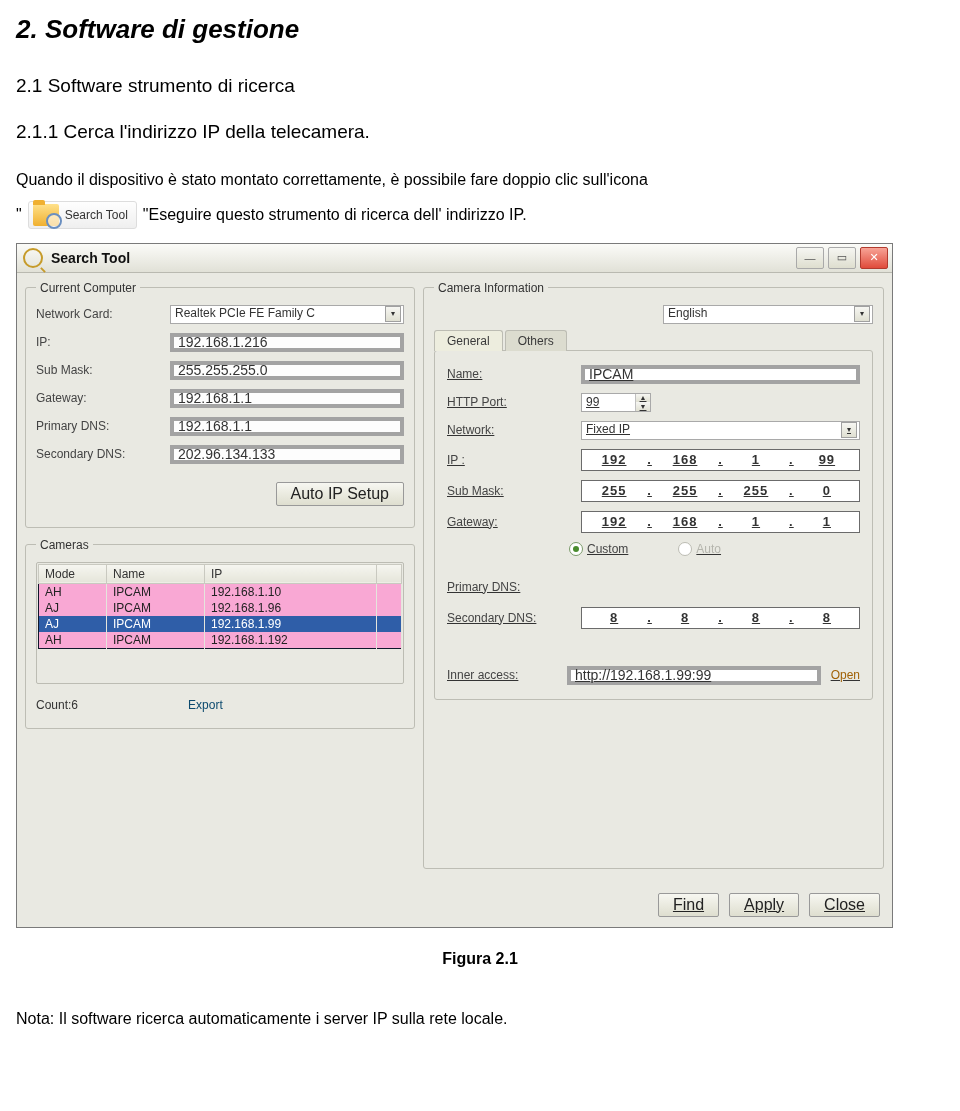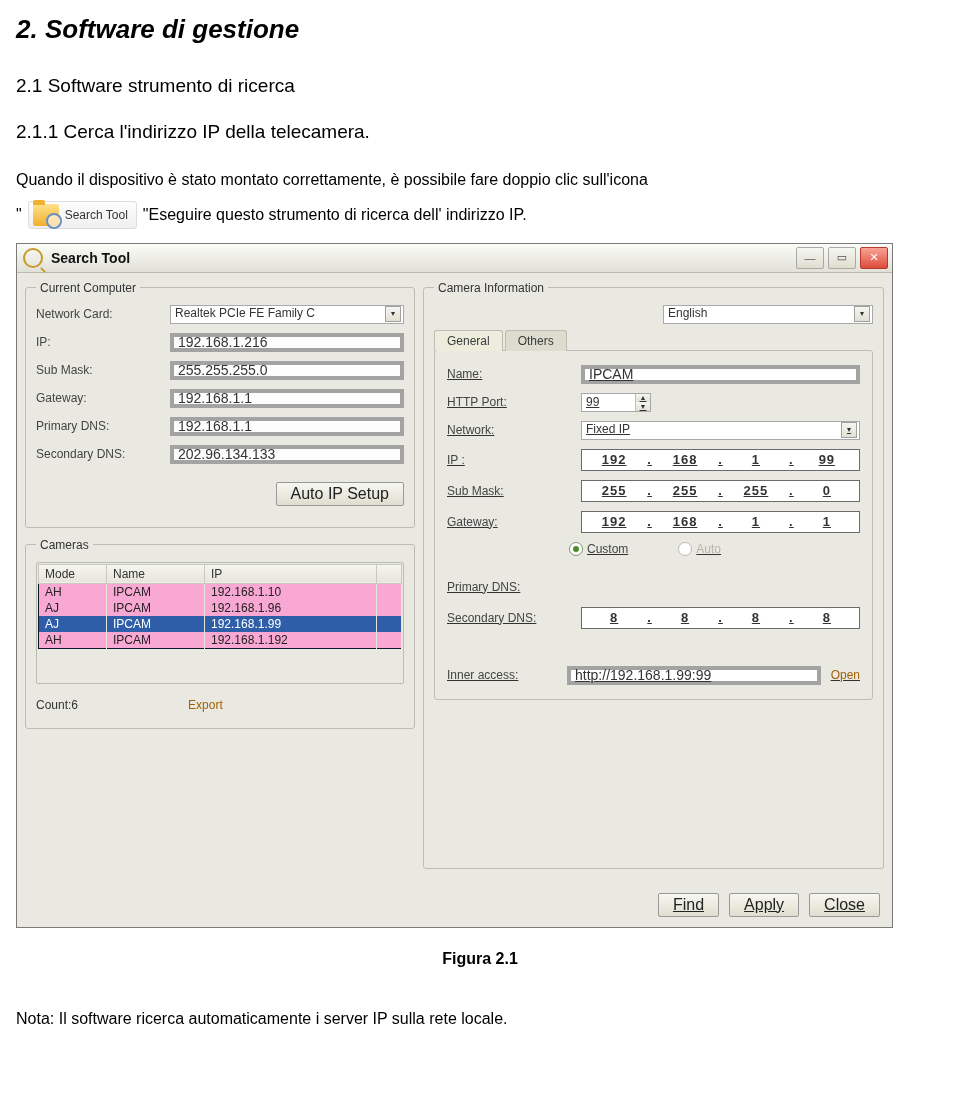--- a/index.html
+++ b/index.html
@@ -156,21 +156,21 @@
     font-size:12px;
   }
   table.cams th{
     text-align:left;padding:2px 6px;border:1px solid #c9c9c0;
     background:linear-gradient(#f6f6f0,#e5e5da);font-weight:normal;color:#333;
   }
   table.cams td{padding:1px 6px;border-right:1px solid #e5e5dc;color:#222;}
   table.cams tr.sel td{background:#2f5ea8;color:#fff;}
   .cams-wrap{height:118px;overflow:hidden;border:1px solid #bcbcb3;border-radius:2px;padding:1px;}
   .count-row{display:flex;gap:110px;margin-top:14px;color:#333;}
-  .count-row a{color:#a16207;text-decoration:none;}
+  .count-row a{color:#0c4a6e;text-decoration:none;}
 
   
   .lang-row{display:flex;justify-content:flex-end;margin-bottom:6px;}
   .lang-row .select{flex:0 0 210px;}
   .tabs{display:flex;gap:2px;margin-bottom:-1px;}
   .tab{
     padding:3px 12px;border:1px solid #bcbcb3;border-bottom:none;
     background:#dcdccf;border-radius:3px 3px 0 0;color:#3a3a3a;font-size:12px;
   }
   .tab.active{background:#ededde;}

